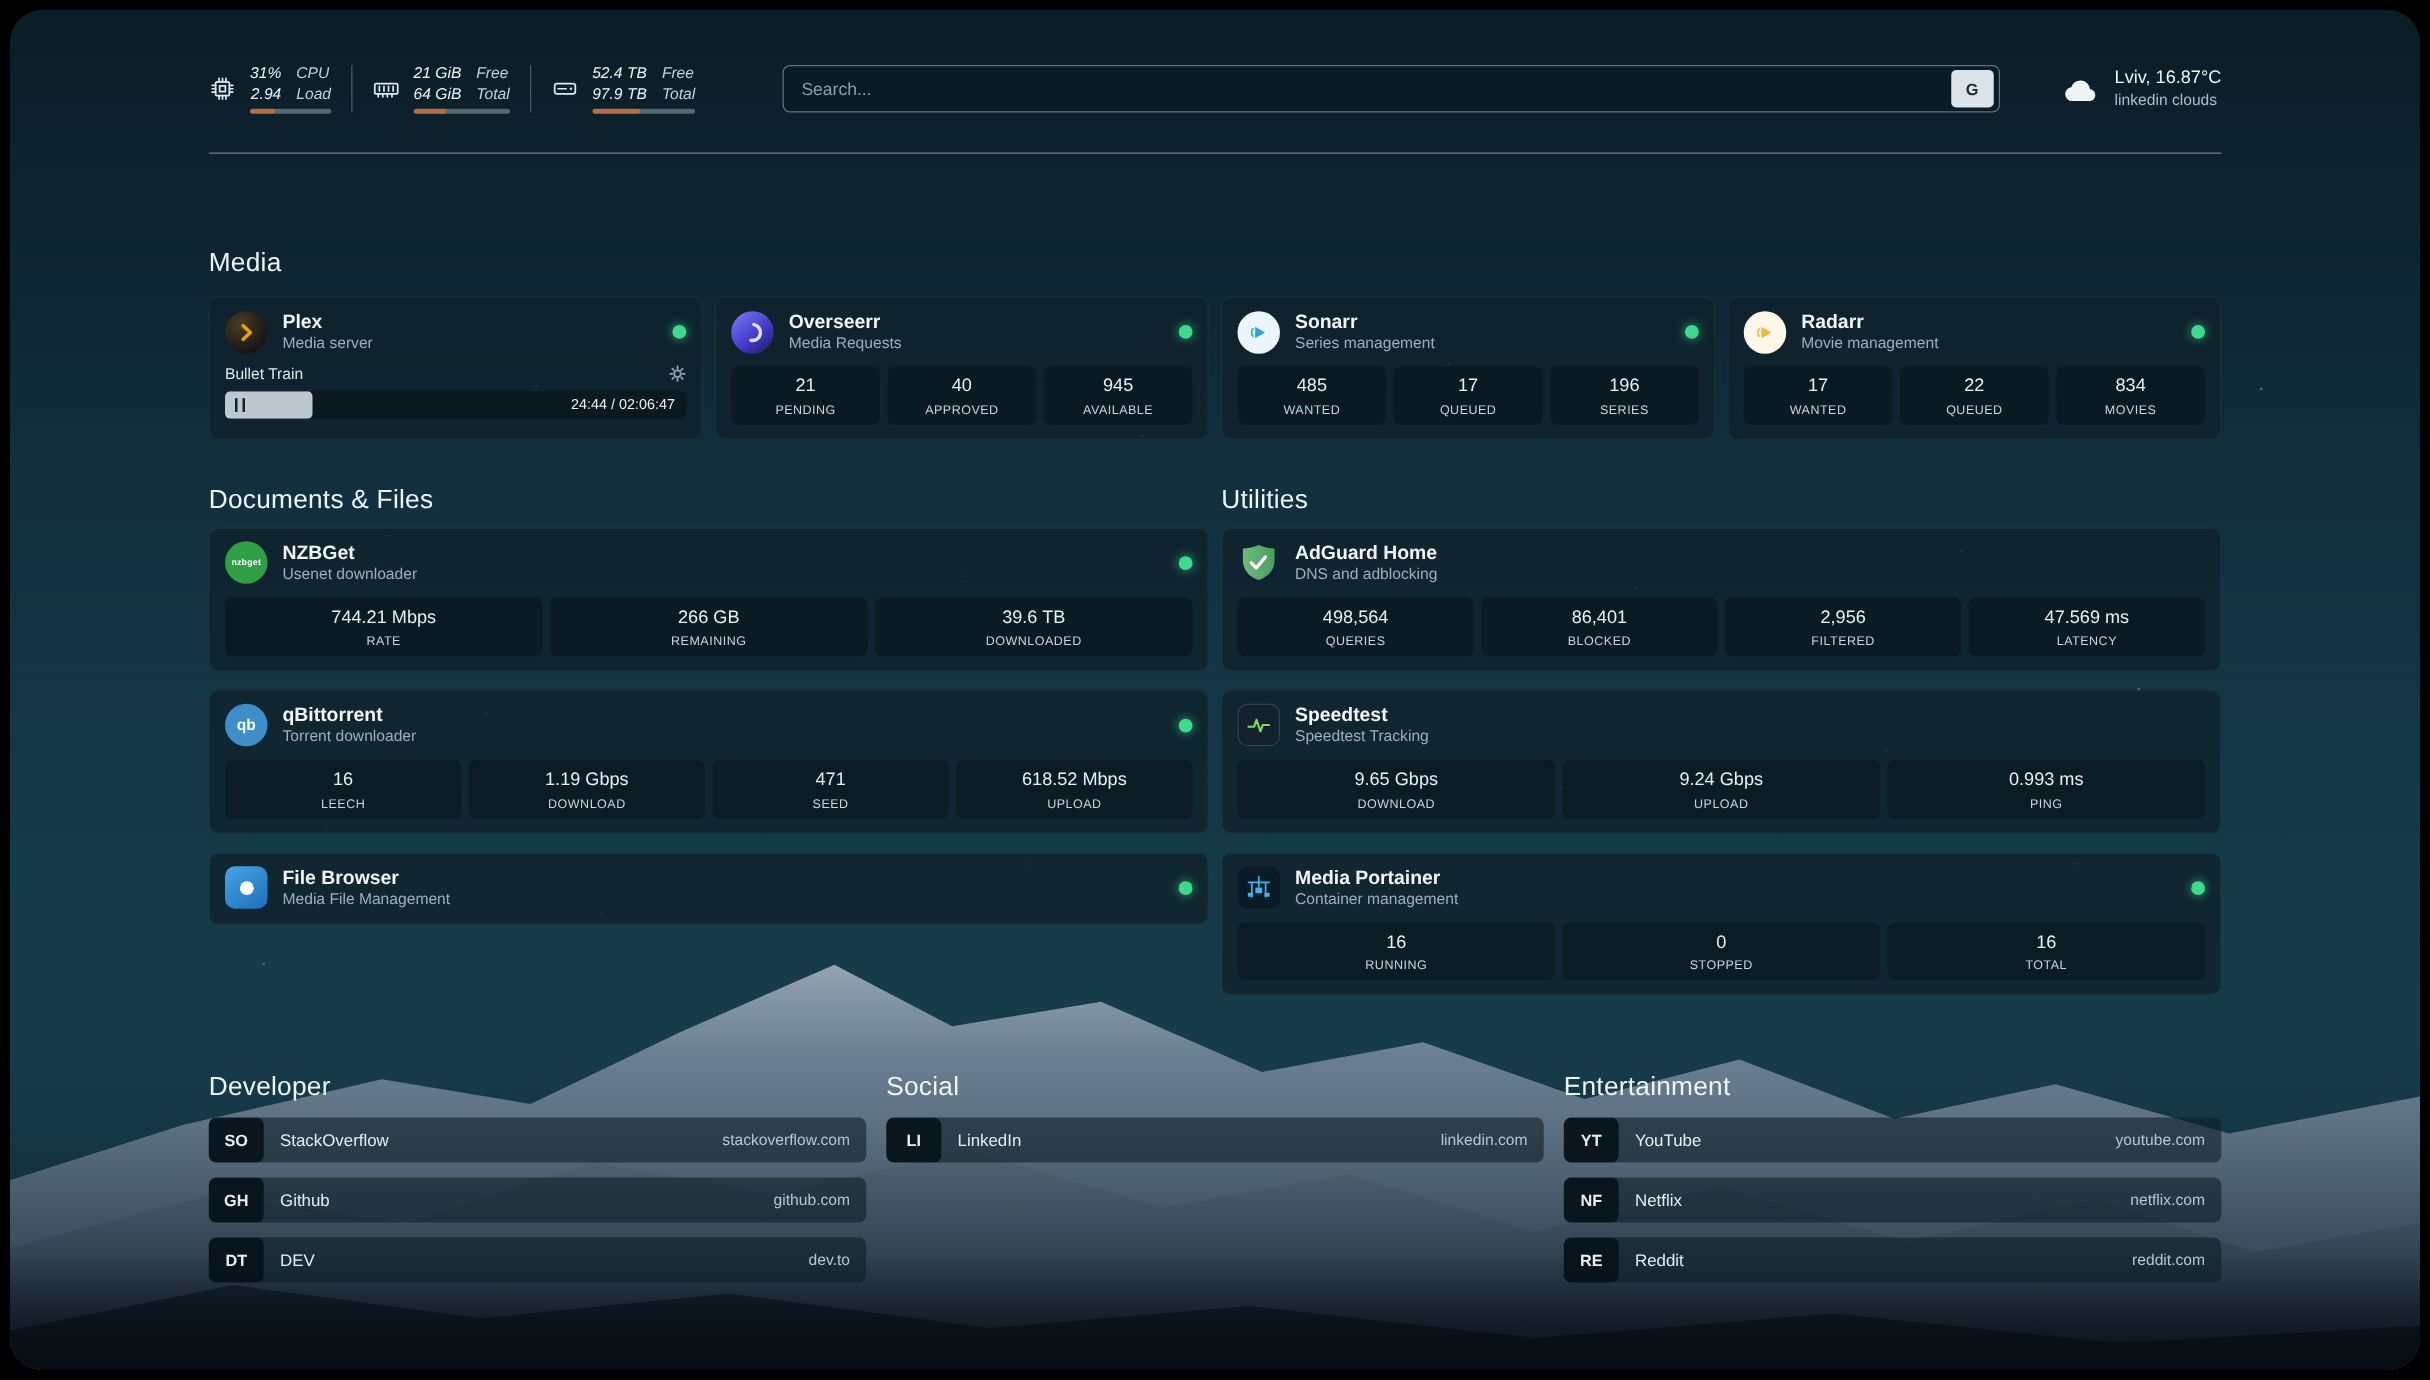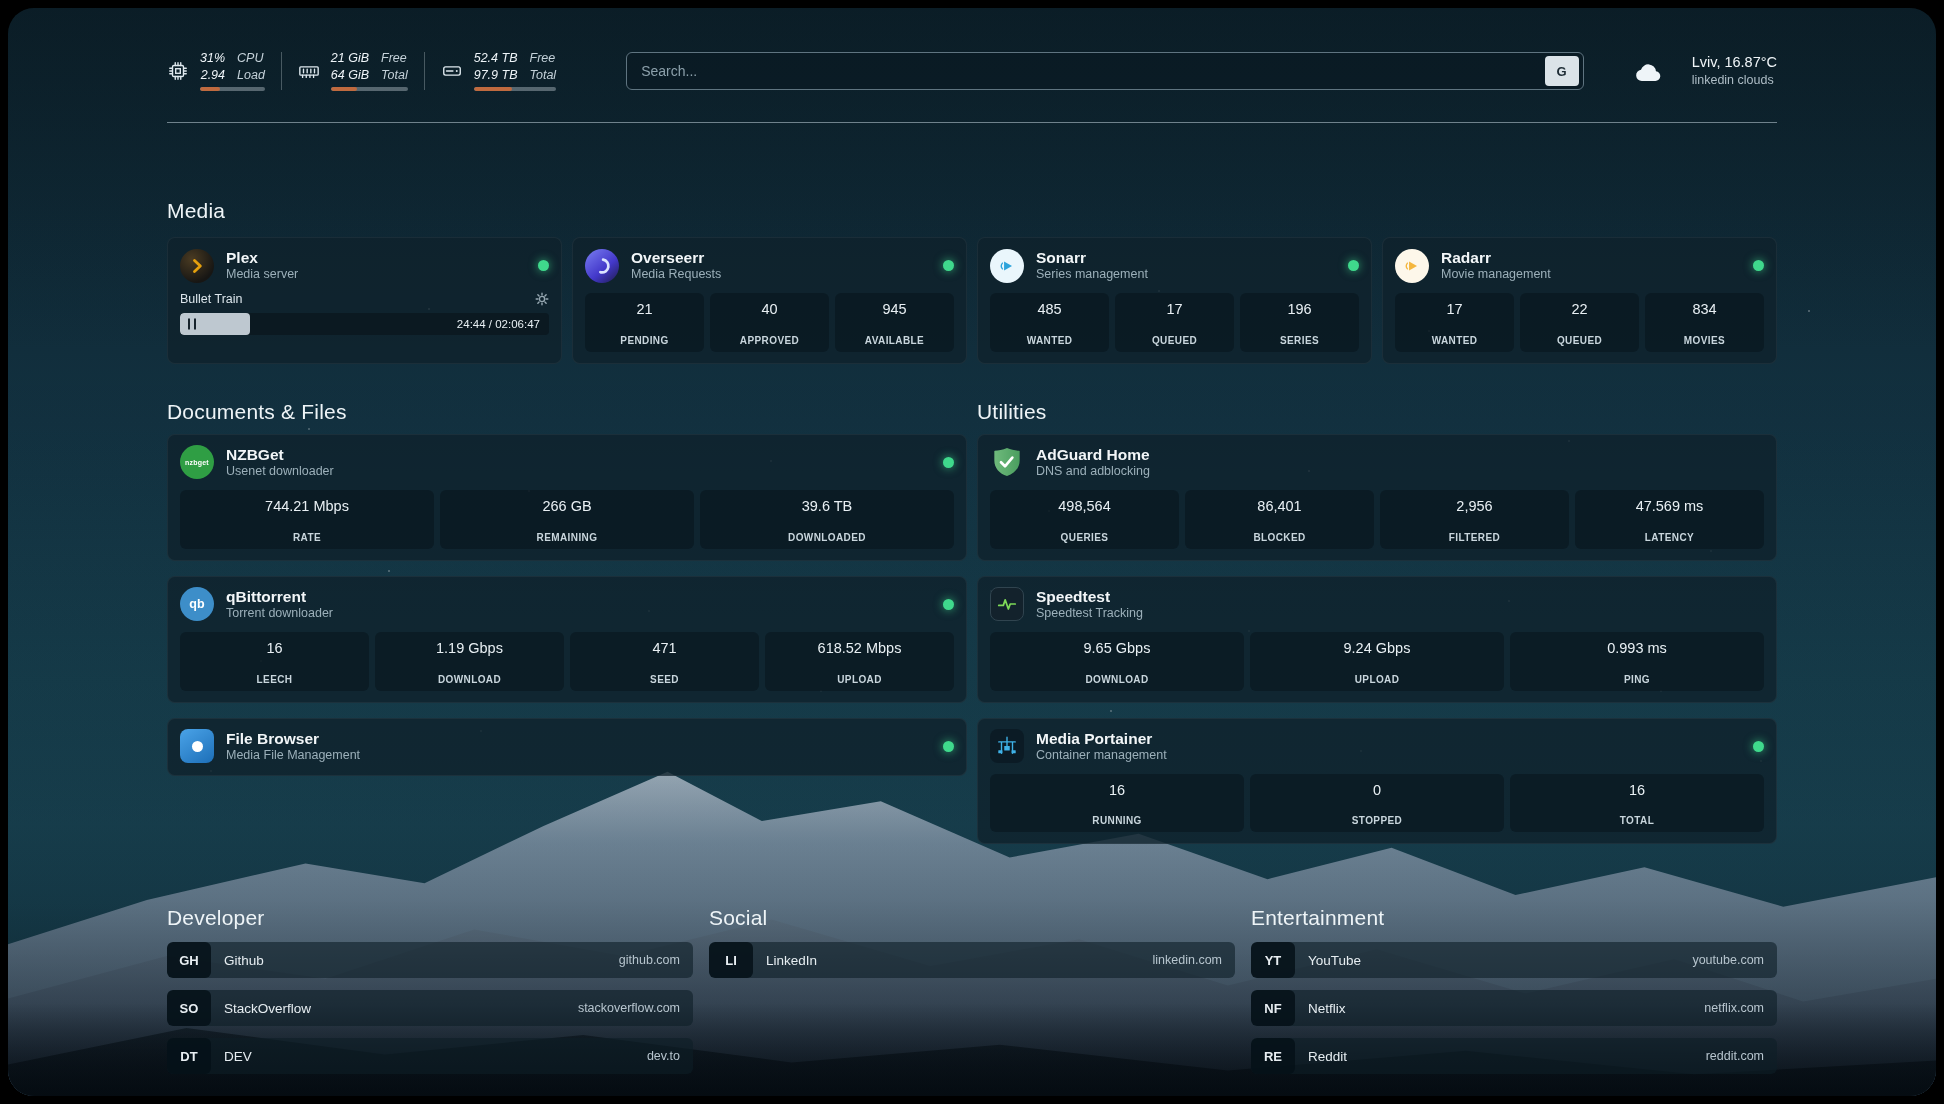--- a/index.html
+++ b/index.html
@@ -62,21 +62,21 @@
     flex: 1; height: 100%; background: transparent; border: 0; outline: none;
     color: #dfe9ef; font-size: 14px; padding: 0 14px;
     font-family: "Liberation Sans", "DejaVu Sans", sans-serif;
   }
   .searchbar input::placeholder { color: #8ca0ab; }
   .search-provider {
     width: 34px; height: 30px; border: 0; border-radius: 4px;
     background: #dbe3e8; color: #1c2a33; font-weight: bold; font-size: 13px; cursor: pointer;
     font-family: "Liberation Sans", "DejaVu Sans", sans-serif;
   }
-  .weather { display: flex; align-items: center; gap: 28px; }
+  .weather { display: flex; align-items: center; gap: 12px; }
   .weather-text { display: flex; flex-direction: column; line-height: 1.3; }
   .weather-loc { font-size: 14.5px; color: #f0f5f8; }
   .weather-cond { font-size: 12.5px; color: #aebdc6; }
 
   .divider { margin-top: 22px; height: 1px; background: rgba(210,226,235,.5); border: 0; }
 
   
   .section-title { font-size: 21px; font-weight: 400; color: #eef4f7; letter-spacing: .2px; }
   .media-section { margin-top: 76px; }
   .cards-4 { margin-top: 14px; display: grid; grid-template-columns: repeat(4, 1fr); gap: 10px; }
@@ -98,21 +98,21 @@
   .status-dot {
     width: 11px; height: 11px; border-radius: 50%; margin-left: auto; flex: none;
     box-shadow: 0 0 8px 1px rgba(63,217,140,.55);
   }
   .stats { margin-top: 10px; display: flex; gap: 6px; }
   .stat {
     flex: 1; background: rgba(8,20,27,.55); border-radius: 6px;
     text-align: center; padding: 7px 4px 6px;
   }
   .stat-value { font-size: 14.5px; color: #e9f0f4; line-height: 1.3; }
-  .stat-label { font-size: 10px; font-weight: 700; color: #c9d6dd; letter-spacing: .4px; margin-top: 16px; }
+  .stat-label { font-size: 10px; font-weight: 400; color: #c9d6dd; letter-spacing: .4px; margin-top: 4px; }
 
   
   .np-titlerow { display: flex; align-items: center; margin-top: 9px; }
   .np-title { font-size: 12.5px; color: #dce6ec; }
   .np-gear { margin-left: auto; display: flex; background: none; border: 0; cursor: pointer; }
   .np-strip {
     position: relative; height: 22px; margin-top: 7px;
     background: rgba(8,18,25,.6); border-radius: 4px; overflow: hidden;
   }
   .np-fill { position: absolute; left: 0; top: 0; bottom: 0; border-radius: 4px; }
@@ -595,28 +595,28 @@
         </div>
       </section>
     </div>
 
     <div class="bookmarks">
 
       <section>
         <h2 class="section-title">Developer</h2>
         <div class="bm-list">
           <div class="bm-row">
+            <span class="bm-abbr">SO</span>
+            <span class="bm-name">StackOverflow</span>
+            <span class="bm-domain">stackoverflow.com</span>
+          </div>
+          <div class="bm-row">
             <span class="bm-abbr">GH</span>
             <span class="bm-name">Github</span>
             <span class="bm-domain">github.com</span>
-          </div>
-          <div class="bm-row">
-            <span class="bm-abbr">SO</span>
-            <span class="bm-name">StackOverflow</span>
-            <span class="bm-domain">stackoverflow.com</span>
           </div>
           <div class="bm-row">
             <span class="bm-abbr">DT</span>
             <span class="bm-name">DEV</span>
             <span class="bm-domain">dev.to</span>
           </div>
         </div>
       </section>
 
       <section>

